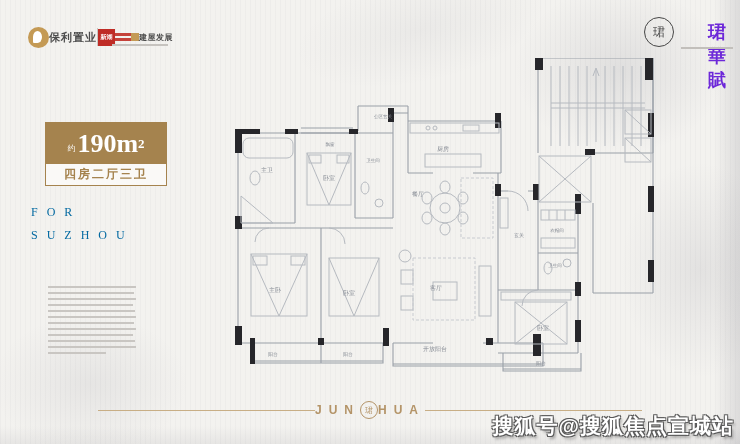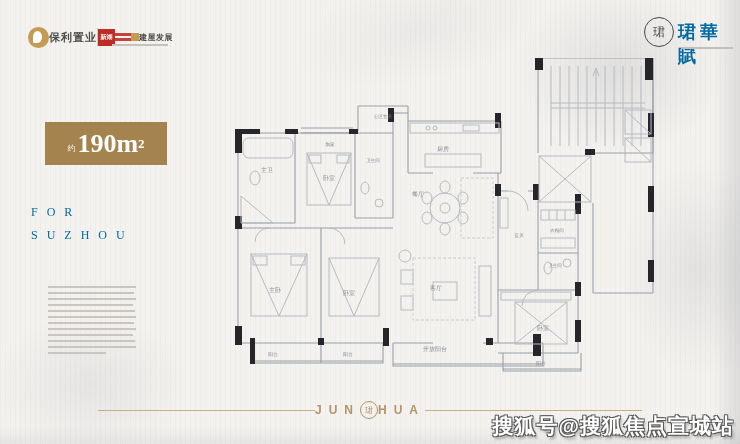--- a/index.html
+++ b/index.html
@@ -36,22 +36,22 @@
   .redSide{display:flex;flex-direction:column;gap:2px;}
   .redSide i{display:block;width:16px;height:3px;background:#c5423a;}
   .goldSq{width:8px;height:8px;background:#c49a55;}
   .jwText{font-size:8px;color:#4c4c4c;font-weight:bold;letter-spacing:.5px;}
   .microRow{left:112px;top:44px;width:56px;height:2px;background:#c6c3bf;}
 
   
   .sealC{left:644px;top:17px;width:28px;height:28px;border:1.6px solid #474747;border-radius:50%;
       display:flex;align-items:center;justify-content:center;font-family:"Liberation Serif", serif;
       font-size:12px;color:#474747;}
-  .brandName{left:678px;top:20px;font-family:"Liberation Serif", serif;font-size:18px;
-      font-weight:bold;color:#0369a1;letter-spacing:4px;}
+  .brandName{left:708px;top:20px;font-family:"Liberation Serif", serif;font-size:18px;
+      font-weight:bold;color:#6d28d9;letter-spacing:4px;}
   .brandTag{left:681px;top:47px;width:52px;height:2px;background:#c2bfbb;}
 
   
   .badge{left:45px;top:122px;width:120px;border:1px solid #a5834e;}
   .badgeTop{background:#a5834e;height:41px;color:#fff;display:flex;align-items:center;
       justify-content:center;font-family:"Liberation Serif", serif;}
   .badgeTop .pre{font-size:8px;margin-right:2px;margin-top:10px;}
   .badgeTop .num{font-size:26px;font-weight:bold;line-height:1;}
   .badgeTop sup{font-size:13px;font-weight:bold;}
   .badgeBottom{background:#faf9f7;height:21px;display:flex;align-items:center;justify-content:center;
@@ -104,20 +104,21 @@
 <div class="abs sealC">珺</div>
 <div class="abs brandName">珺華賦</div>
 <div class="abs brandTag"></div>
 
 <div class="abs badge">
   <div class="badgeTop">
     <span class="pre">约</span>
     <span class="num">190m</span>
     <sup>2</sup>
   </div>
+  <div class="badgeBottom">四房二厅三卫</div>
 </div>
 
 <div class="abs slogan" style="top:205px;">FOR</div>
 <div class="abs slogan" style="top:228px;">SUZHOU</div>
 
 <div class="abs fineprint">
   <i style="width:88px"></i>
     <i style="width:86px"></i>
     <i style="width:88px"></i>
     <i style="width:85px"></i>

